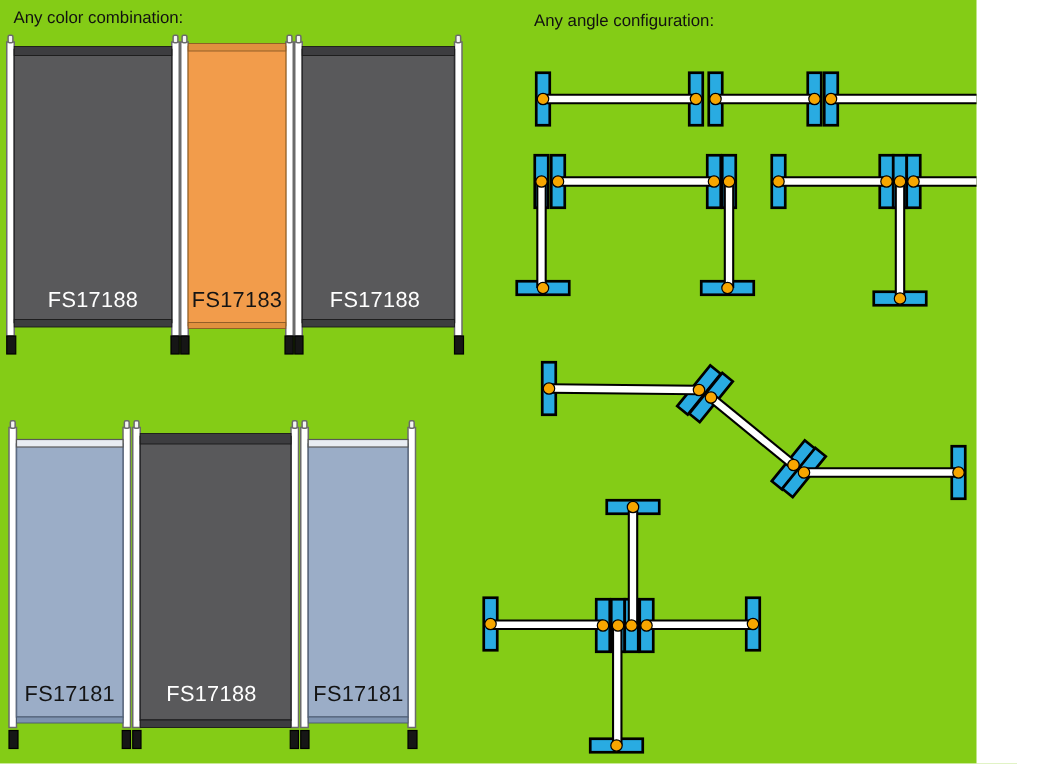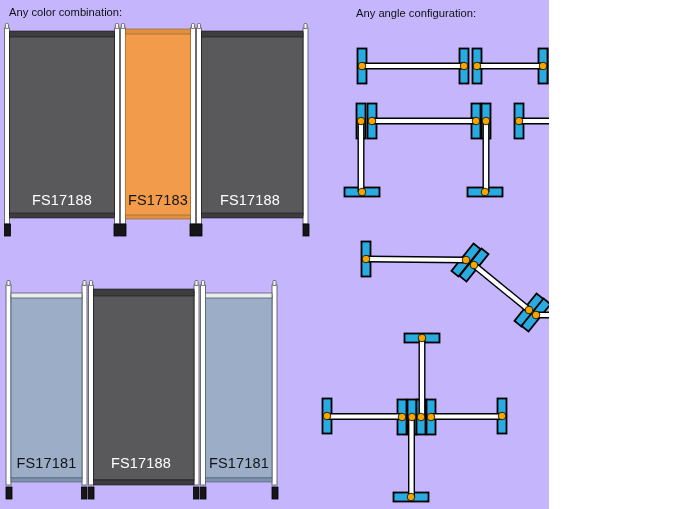--- a/index.html
+++ b/index.html
@@ -1,16 +1,16 @@
 <!DOCTYPE html>
 <html style="--panel-dark: #59595B; --panel-orange: #F29C4B; --panel-blue: #9BADC7; --foot-blue: #29ABE2; --hinge-orange: #F7A600;"><head>
 <meta charset="utf-8">
 <style>
   html,body{margin:0;padding:0;background:#fff;}
-  .canvas{position:relative;width:549px;height:509px;background:#c4b5fd;overflow:hidden;
+  .canvas{position:relative;width:651px;height:509px;background:#84cc16;overflow:hidden;
           font-family:"Liberation Sans",sans-serif;}
   svg text{font-family:"Liberation Sans","DejaVu Sans",sans-serif;}
   .h{font-size:11.2px;fill:#111;}
   .lbl{font-size:14.5px;text-anchor:middle;letter-spacing:.2px;}
   .lbl-light{fill:#ffffff;}
   .lbl-dark{fill:#141414;}
   .post{fill:#ffffff;stroke:#6b6b6b;stroke-width:1;}
   .cap{fill:#f4f4f4;stroke:#6b6b6b;stroke-width:1;}
   .bar-dark{fill:#3d3d40;stroke:#1a1a1a;stroke-width:.6;}
   .fab-dark{fill:var(--panel-dark,#59595B);stroke:#2a2a2d;stroke-width:1;}

